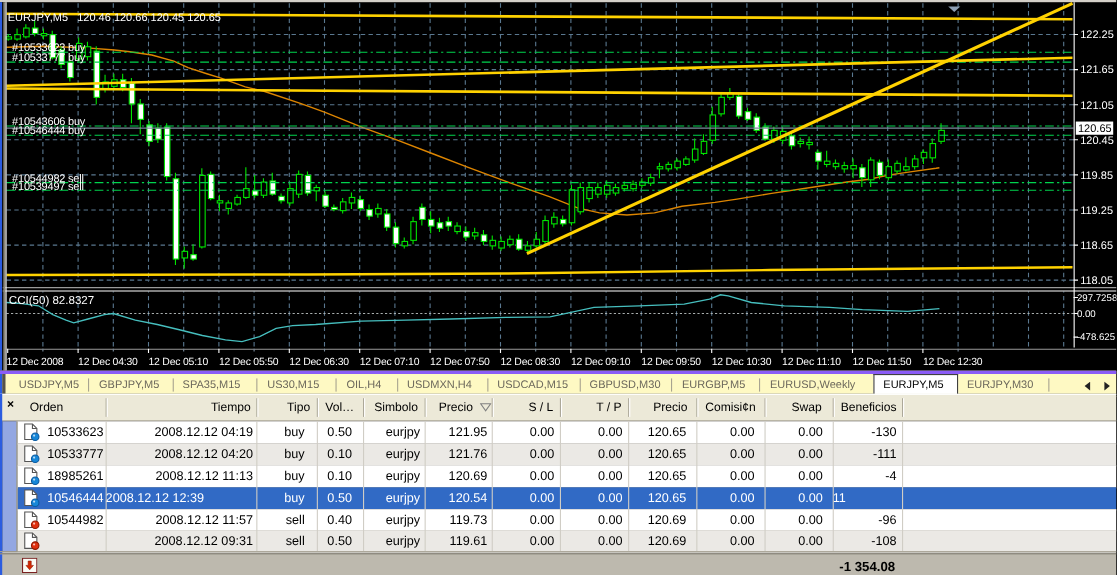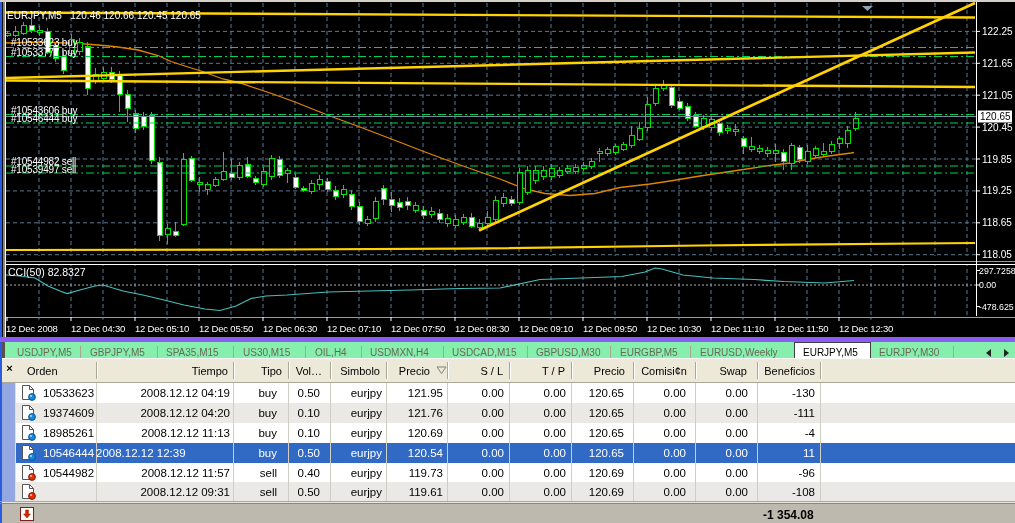--- a/index.html
+++ b/index.html
@@ -249,21 +249,21 @@
 <text x="775" y="331.5" font-size="9.5" letter-spacing="-0.2" font-family="Liberation Sans, sans-serif" fill="#ffffff">12 Dec 11:50</text>
 <line x1="807" y1="317" x2="807" y2="319.5" stroke="#7a8c9c"></line>
 <line x1="839" y1="317" x2="839" y2="321" stroke="#ffffff"></line>
 <text x="839" y="331.5" font-size="9.5" letter-spacing="-0.2" font-family="Liberation Sans, sans-serif" fill="#ffffff">12 Dec 12:30</text>
 <line x1="871" y1="317" x2="871" y2="319.5" stroke="#7a8c9c"></line>
 <rect x="0" y="2" width="2" height="335" fill="#2b5ce0"></rect>
 <rect x="2" y="2" width="1" height="335" fill="#101010"></rect>
 <rect x="3" y="2" width="2" height="335" fill="#8a8678"></rect>
 <rect x="5" y="2" width="1" height="335" fill="#ffffff"></rect>
 </svg>
-<div style="position:absolute;left:0;top:337px;width:1015px;height:21px;background:#86efac;border-top:5px solid #8b5cf6;box-sizing:border-box">
+<div style="position:absolute;left:0;top:337px;width:1015px;height:21px;background:#fef9c3;border-top:3px solid #8b5cf6;box-sizing:border-box">
 <span style="position:absolute;left:17px;top:5px;font:10px 'Liberation Sans',sans-serif;color:#6b675b">USDJPY,M5</span>
 <span style="position:absolute;left:90px;top:5px;font:10px 'Liberation Sans',sans-serif;color:#6b675b">GBPJPY,M5</span>
 <span style="position:absolute;left:166px;top:5px;font:10px 'Liberation Sans',sans-serif;color:#6b675b">SPA35,M15</span>
 <span style="position:absolute;left:243px;top:5px;font:10px 'Liberation Sans',sans-serif;color:#6b675b">US30,M15</span>
 <span style="position:absolute;left:315px;top:5px;font:10px 'Liberation Sans',sans-serif;color:#6b675b">OIL,H4</span>
 <span style="position:absolute;left:370px;top:5px;font:10px 'Liberation Sans',sans-serif;color:#6b675b">USDMXN,H4</span>
 <span style="position:absolute;left:452px;top:5px;font:10px 'Liberation Sans',sans-serif;color:#6b675b">USDCAD,M15</span>
 <span style="position:absolute;left:536px;top:5px;font:10px 'Liberation Sans',sans-serif;color:#6b675b">GBPUSD,M30</span>
 <span style="position:absolute;left:620px;top:5px;font:10px 'Liberation Sans',sans-serif;color:#6b675b">EURGBP,M5</span>
 <span style="position:absolute;left:700px;top:5px;font:10px 'Liberation Sans',sans-serif;color:#6b675b">EURUSD,Weekly</span>
@@ -349,21 +349,21 @@
 <span style="position:absolute;left:757px;top:29px;width:58px;text-align:right;font:11.5px 'Liberation Sans',sans-serif;color:#000000">-130</span>
 <span style="position:absolute;left:820px;top:29px;width:189px;text-align:right;font:11.5px 'Liberation Sans',sans-serif;color:#000000"></span>
 <div style="position:absolute;left:16px;top:45px;width:999px;height:1px;background:#c6c3bb"></div>
 <div style="position:absolute;left:16px;top:45px;width:999px;height:20px;background:#ebe9e5"></div>
 <svg style="position:absolute;left:21px;top:46px" width="16" height="17" viewBox="0 0 16 17">
         <path d="M1.5 1.5h7l4 4v10h-11z" fill="#ffffff" stroke="#555555"></path>
         <path d="M8.5 1.5v4h4" fill="none" stroke="#555555"></path>
         <circle cx="11" cy="13" r="3.4" fill="#1787d8" stroke="#0a5aa0"></circle>
         <circle cx="10" cy="12" r="1" fill="#ffffff" opacity="0.7"></circle>
       </svg>
-<span style="position:absolute;left:43px;top:49px;font:11.5px 'Liberation Sans',sans-serif;color:#000000">19374609</span>
+<span style="position:absolute;left:43px;top:49px;font:11.5px 'Liberation Sans',sans-serif;color:#000000">10533777</span>
 <span style="position:absolute;left:96px;top:49px;width:134px;text-align:right;font:11.5px 'Liberation Sans',sans-serif;color:#000000">2008.12.12 04:20</span>
 <span style="position:absolute;left:233px;top:49px;width:44px;text-align:right;font:11.5px 'Liberation Sans',sans-serif;color:#000000">buy</span>
 <span style="position:absolute;left:288px;top:49px;width:32px;text-align:right;font:11.5px 'Liberation Sans',sans-serif;color:#000000">0.10</span>
 <span style="position:absolute;left:330px;top:49px;width:52px;text-align:right;font:11.5px 'Liberation Sans',sans-serif;color:#000000">eurjpy</span>
 <span style="position:absolute;left:386px;top:49px;width:57px;text-align:right;font:11.5px 'Liberation Sans',sans-serif;color:#000000">121.76</span>
 <span style="position:absolute;left:447px;top:49px;width:57px;text-align:right;font:11.5px 'Liberation Sans',sans-serif;color:#000000">0.00</span>
 <span style="position:absolute;left:509px;top:49px;width:57px;text-align:right;font:11.5px 'Liberation Sans',sans-serif;color:#000000">0.00</span>
 <span style="position:absolute;left:571px;top:49px;width:53px;text-align:right;font:11.5px 'Liberation Sans',sans-serif;color:#000000">120.65</span>
 <span style="position:absolute;left:633px;top:49px;width:53px;text-align:right;font:11.5px 'Liberation Sans',sans-serif;color:#000000">0.00</span>
 <span style="position:absolute;left:695px;top:49px;width:53px;text-align:right;font:11.5px 'Liberation Sans',sans-serif;color:#000000">0.00</span>
@@ -401,21 +401,21 @@
 <span style="position:absolute;left:96px;top:89px;width:134px;font:11.5px 'Liberation Sans',sans-serif;color:#ffffff">2008.12.12 12:39</span>
 <span style="position:absolute;left:233px;top:89px;width:44px;text-align:right;font:11.5px 'Liberation Sans',sans-serif;color:#ffffff">buy</span>
 <span style="position:absolute;left:288px;top:89px;width:32px;text-align:right;font:11.5px 'Liberation Sans',sans-serif;color:#ffffff">0.50</span>
 <span style="position:absolute;left:330px;top:89px;width:52px;text-align:right;font:11.5px 'Liberation Sans',sans-serif;color:#ffffff">eurjpy</span>
 <span style="position:absolute;left:386px;top:89px;width:57px;text-align:right;font:11.5px 'Liberation Sans',sans-serif;color:#ffffff">120.54</span>
 <span style="position:absolute;left:447px;top:89px;width:57px;text-align:right;font:11.5px 'Liberation Sans',sans-serif;color:#ffffff">0.00</span>
 <span style="position:absolute;left:509px;top:89px;width:57px;text-align:right;font:11.5px 'Liberation Sans',sans-serif;color:#ffffff">0.00</span>
 <span style="position:absolute;left:571px;top:89px;width:53px;text-align:right;font:11.5px 'Liberation Sans',sans-serif;color:#ffffff">120.65</span>
 <span style="position:absolute;left:633px;top:89px;width:53px;text-align:right;font:11.5px 'Liberation Sans',sans-serif;color:#ffffff">0.00</span>
 <span style="position:absolute;left:695px;top:89px;width:53px;text-align:right;font:11.5px 'Liberation Sans',sans-serif;color:#ffffff">0.00</span>
-<span style="position:absolute;left:757px;top:89px;width:58px;text-align:right;font:11.5px 'Liberation Sans',sans-serif;color:#ffffff">11</span>
+<span style="position:absolute;left:757px;top:89px;width:58px;text-align:left;font:11.5px 'Liberation Sans',sans-serif;color:#ffffff">11</span>
 <span style="position:absolute;left:820px;top:89px;width:189px;text-align:right;font:11.5px 'Liberation Sans',sans-serif;color:#ffffff"></span>
 <div style="position:absolute;left:16px;top:105px;width:999px;height:1px;background:#c6c3bb"></div>
 <div style="position:absolute;left:16px;top:105px;width:999px;height:19px;background:#ffffff"></div>
 <svg style="position:absolute;left:21px;top:106px" width="16" height="17" viewBox="0 0 16 17">
         <path d="M1.5 1.5h7l4 4v10h-11z" fill="#ffffff" stroke="#555555"></path>
         <path d="M8.5 1.5v4h4" fill="none" stroke="#555555"></path>
         <circle cx="11" cy="13" r="3.4" fill="#e03010" stroke="#901800"></circle>
         <circle cx="10" cy="12" r="1" fill="#ffffff" opacity="0.7"></circle>
       </svg>
 <span style="position:absolute;left:43px;top:109px;font:11.5px 'Liberation Sans',sans-serif;color:#000000">10544982</span>

